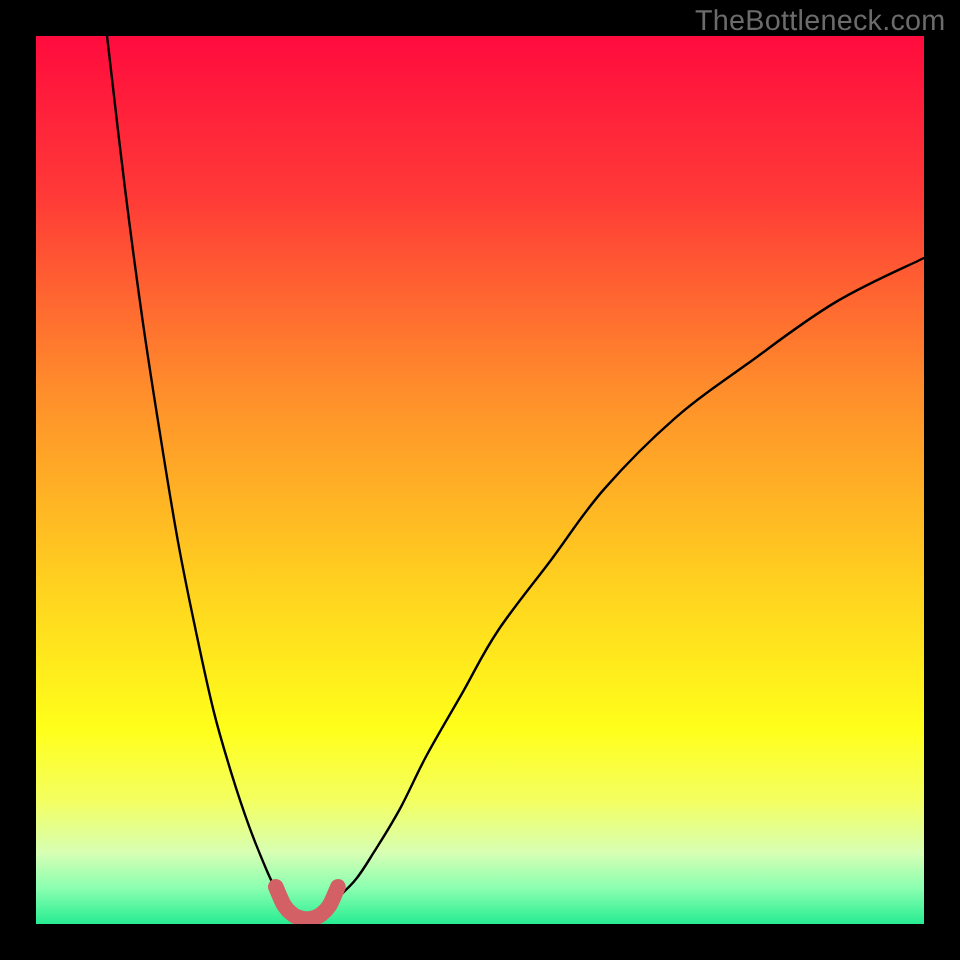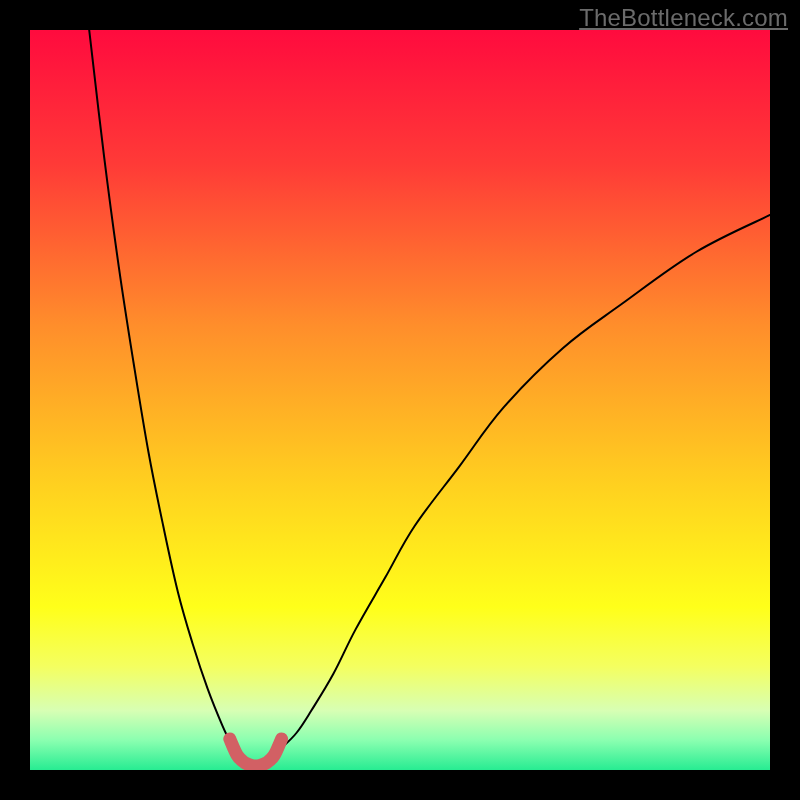--- a/index.html
+++ b/index.html
@@ -18,21 +18,20 @@
     background: #000;
   }
   .watermark {
     position: absolute;
     top: 4px;
     right: 12px;
     color: #6b6b6b;
     font-size: 24px;
     letter-spacing: 0.2px;
     font-weight: 400;
-    text-decoration: underline;
   }
   .plot-wrap {
     position: absolute;
     left: 30px;
     top: 30px;
     width: 740px;
     height: 740px;
   }
   svg { display: block; }
 </style>

